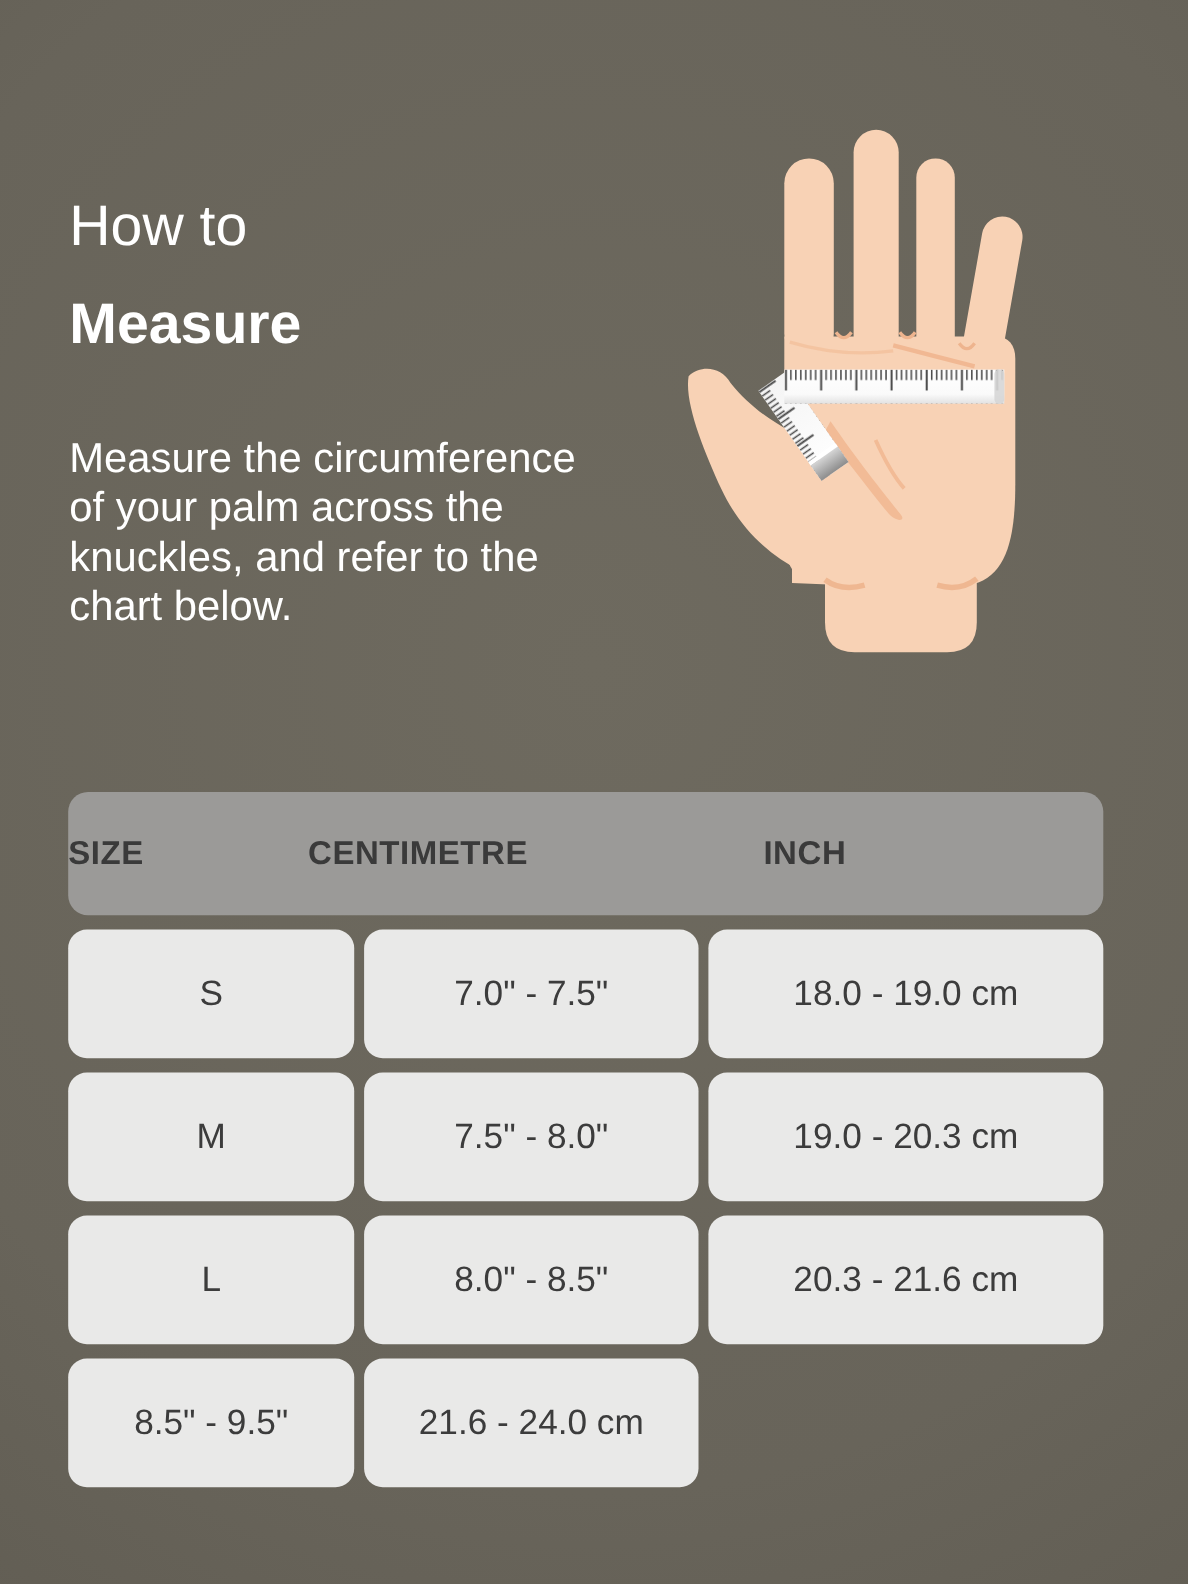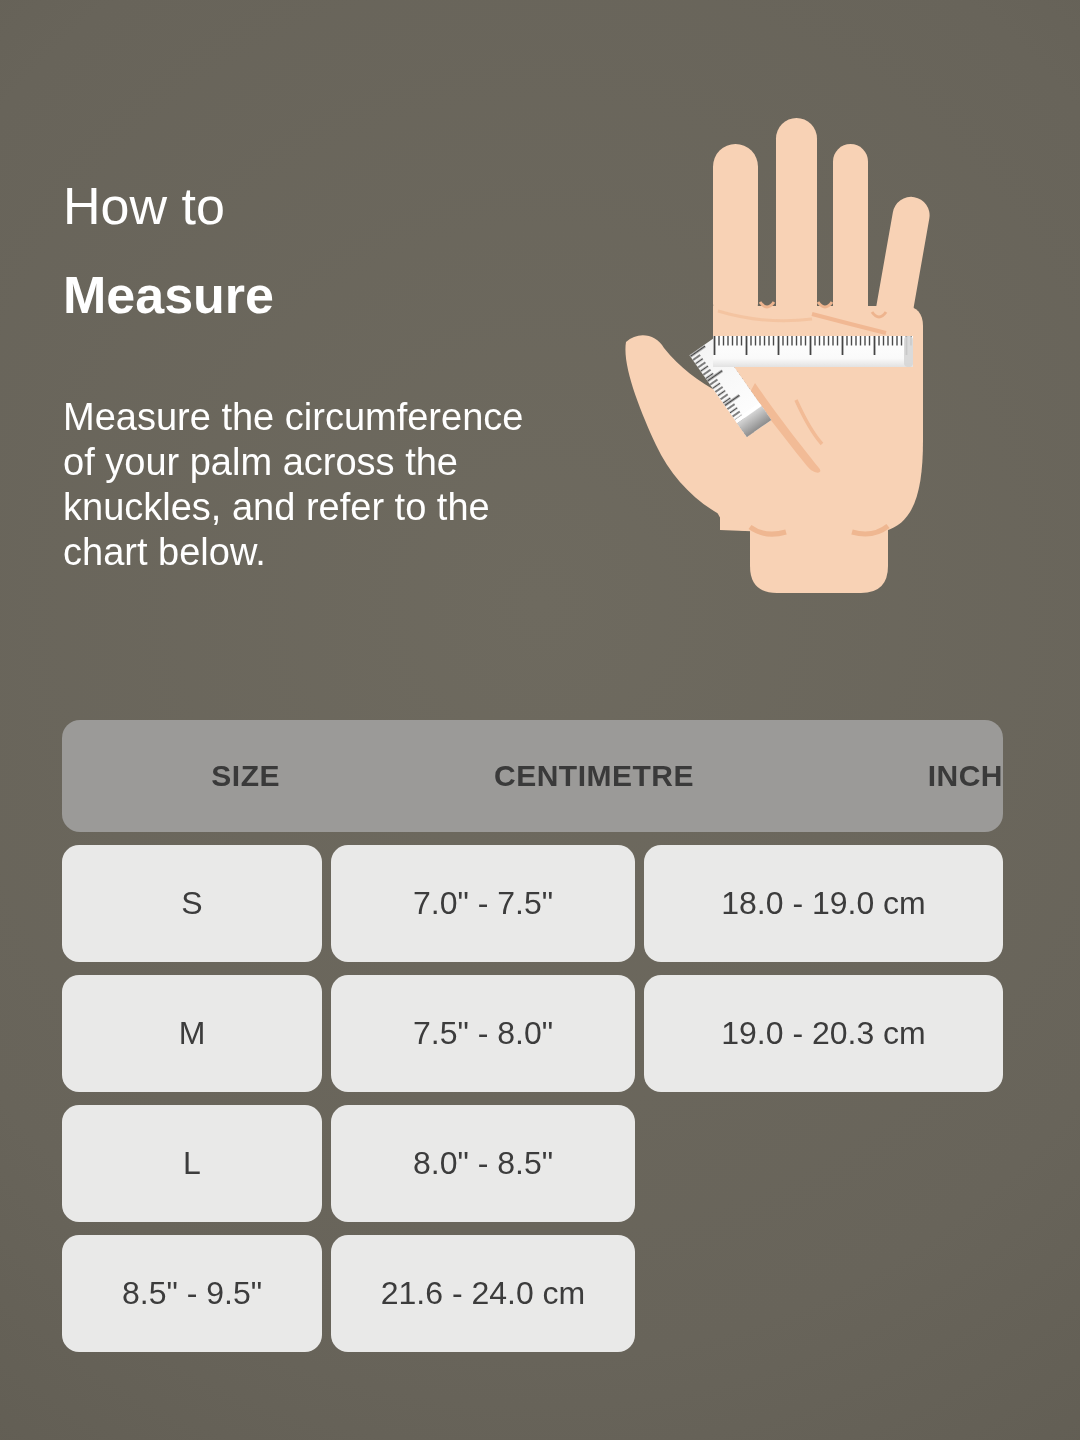--- a/index.html
+++ b/index.html
@@ -18,21 +18,21 @@
     position:absolute;left:63px;top:357px;width:500px;
     color:#ffffff;font-size:38px;line-height:45px;font-weight:400;
   }
   .hand-wrap{position:absolute;left:600px;top:100px;width:420px;height:500px;}
   .chart{position:absolute;left:62px;top:720px;width:941px;}
   .chart-header{
     height:112px;border-radius:18px;background:#9b9a98;
     display:grid;grid-template-columns:218px 414px 309px;align-items:center;
   }
   .chart-header .th{
-    text-align:right;font-weight:700;font-size:30px;letter-spacing:.5px;color:#3a3a3a;
+    text-align:left;font-weight:700;font-size:30px;letter-spacing:.5px;color:#3a3a3a;
   }
   .chart-row{
     margin-top:13px;height:117px;
     display:grid;grid-template-columns:260px 304px 359px;column-gap:9px;
   }
   .cell{
     background:#e9e9e8;border-radius:17px;
     display:flex;align-items:center;justify-content:center;
     font-size:32px;color:#3c3c3c;
   }
@@ -139,19 +139,20 @@
 
   <div class="chart-row">
     <div class="cell">M</div>
     <div class="cell">7.5" - 8.0"</div>
     <div class="cell">19.0 - 20.3 cm</div>
   </div>
 
   <div class="chart-row">
     <div class="cell">L</div>
     <div class="cell">8.0" - 8.5"</div>
+    <div class="cell">20.3 - 21.6 cm</div>
   </div>
 
   <div class="chart-row">
     <div class="cell">8.5" - 9.5"</div>
     <div class="cell">21.6 - 24.0 cm</div>
   </div>
 </div>
 
 </body></html>

